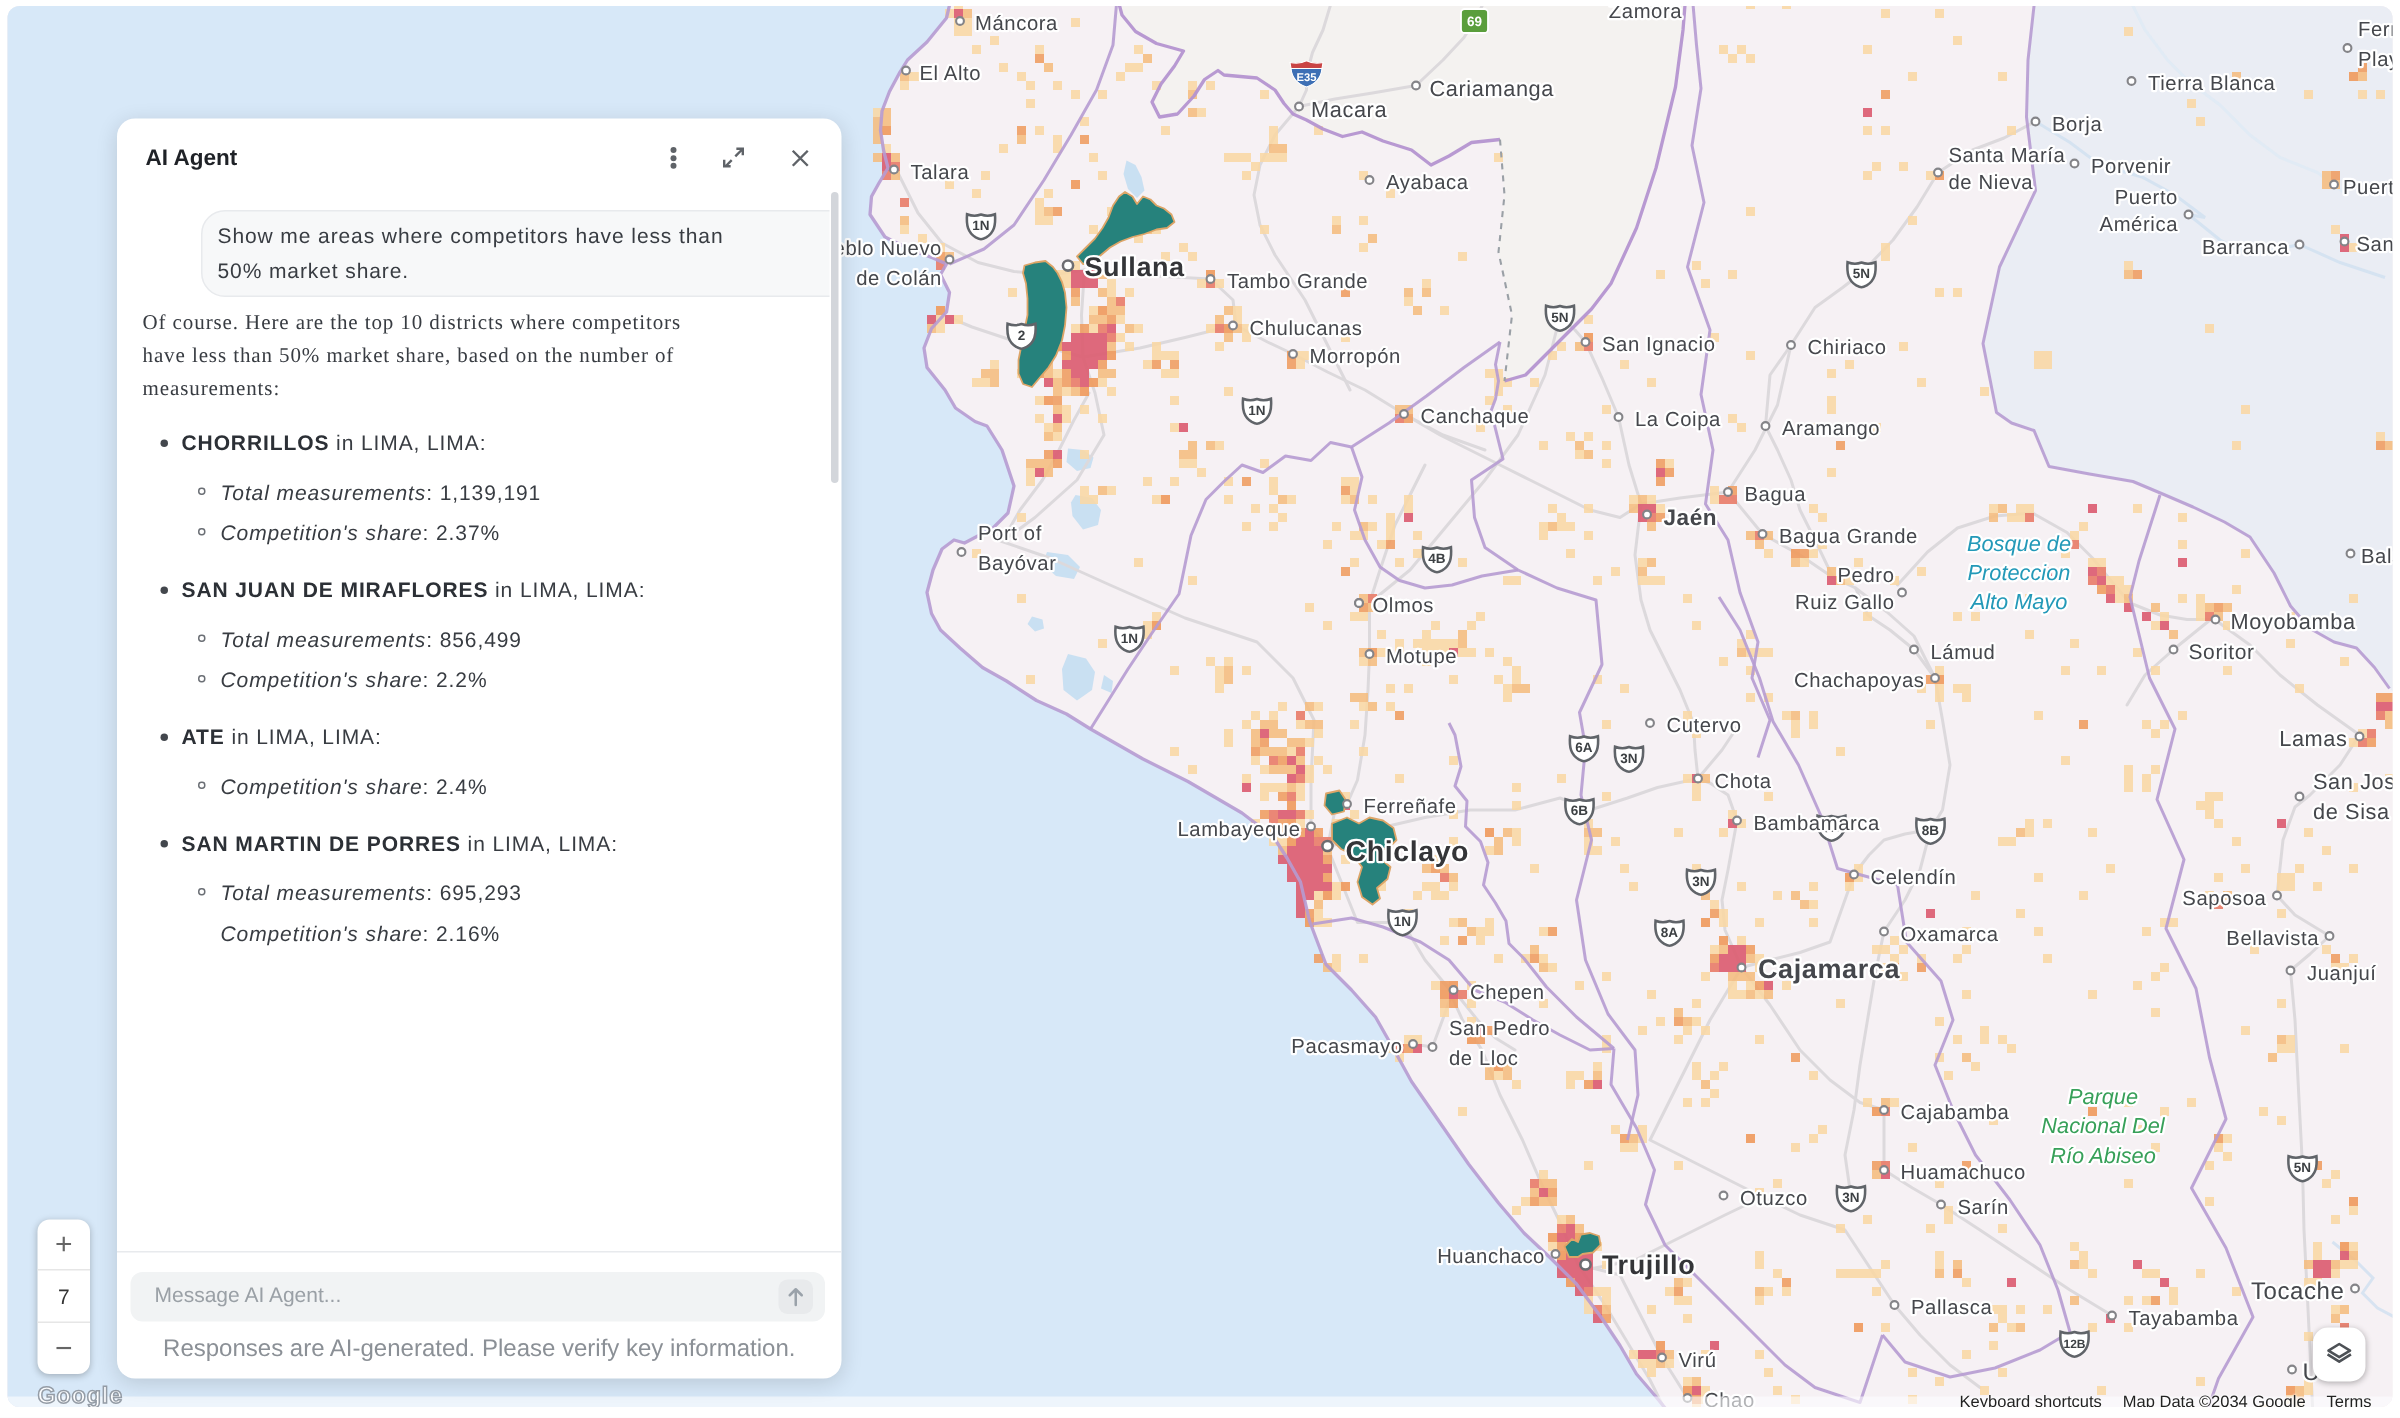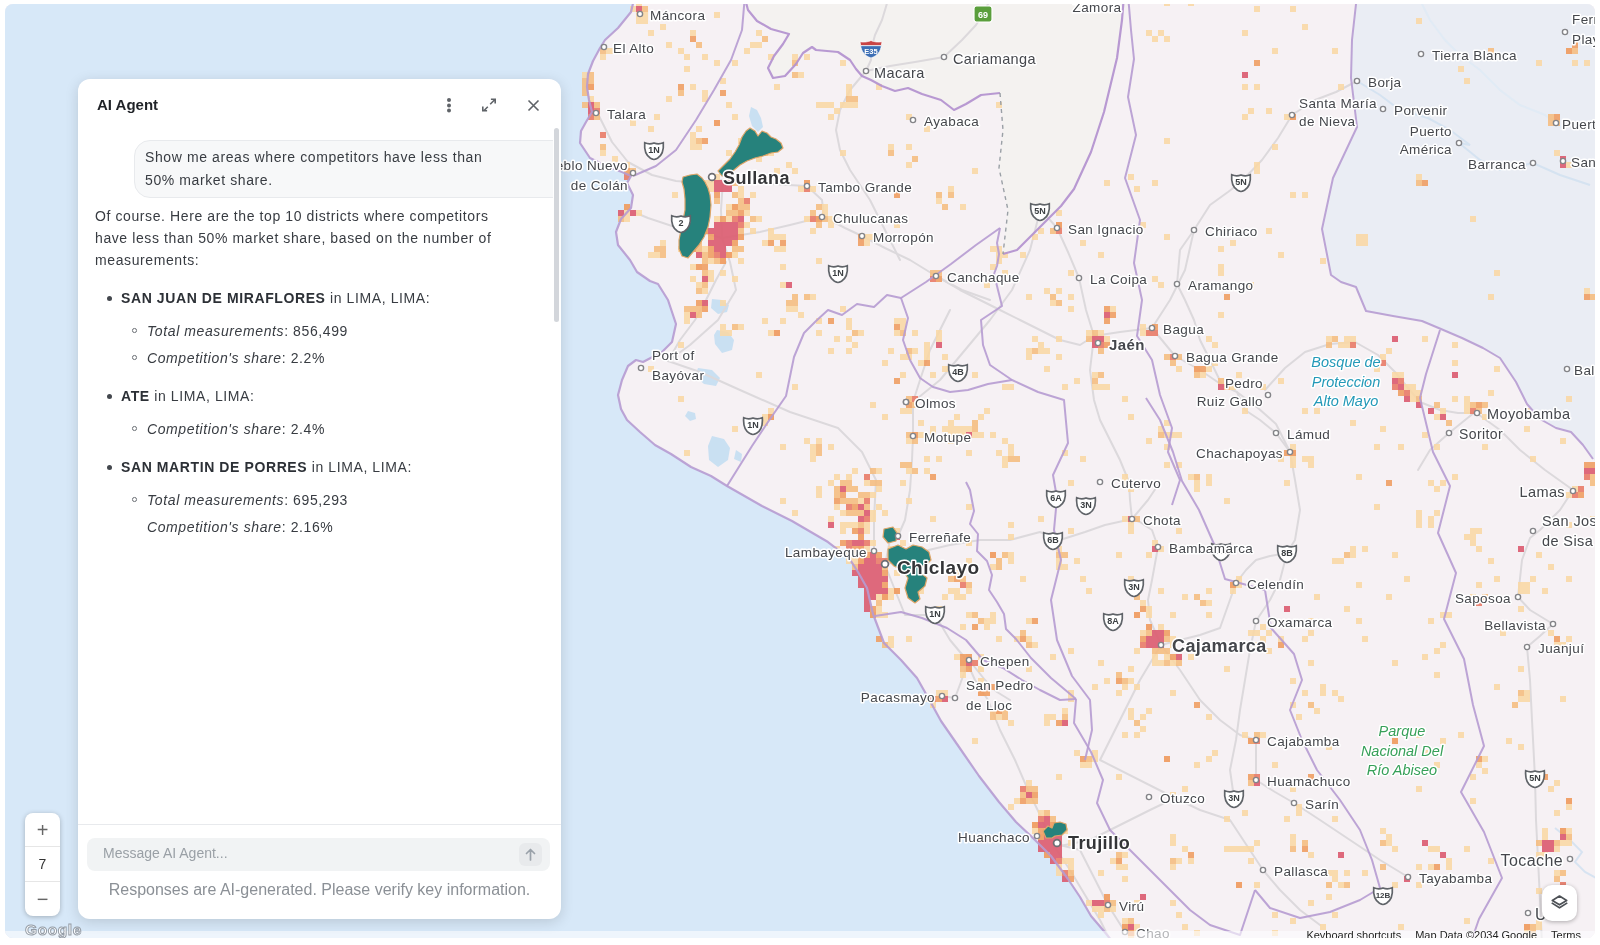--- a/index.html
+++ b/index.html
@@ -7,29 +7,29 @@
 #map { position:absolute; left:5px; top:4px; width:1590px; height:934px;
   border-radius:8px; overflow:hidden; background:#f6f1f4; }
 #map svg.base { position:absolute; left:-5px; top:-4px; }
 .panel { position:absolute; left:78px; top:79px; width:483px; height:840px;
   background:#fff; border-radius:12px; box-shadow:0 3px 14px rgba(0,0,0,0.14);
   z-index:20; }
 .pbody { position:absolute; left:0; top:52px; right:8px; bottom:81px; overflow:hidden;
   font-size:14px; color:#383c42; letter-spacing:0.6px; }
 .bubble { margin:9px 0 0 56px; width:460px; background:#f7f8f9; border:1px solid #e8eaed;
   border-radius:16px; padding:5px 16px 5px 10px; line-height:23px; }
-.para { margin:7px 0 0 17px; width:410px; line-height:22px; }
+.para { margin:7px 0 0 17px; width:410px; line-height:22px;font-family:Liberation Serif, serif; }
 .item { position:relative; margin:16px 24px 0 43px; line-height:22px; }
 .item.first { margin-top:13px; }
 .item b { color:#2c3036; }
 .mdot { position:absolute; left:-14px; top:8.5px; width:5px; height:5px; border-radius:50%; background:#43474d; }
 .sub { position:relative; margin:11px 0 0 26px; }
 .sub + .sub { margin-top:5px; }
 .sdot { position:absolute; left:-15px; top:8px; width:4.6px; height:4.6px; border-radius:50%; border:1.1px solid #6b6f75; }
-.pfoot { position:absolute; left:0; right:0; bottom:14px; height:81px; border-top:1px solid #e8eaed; }
+.pfoot { position:absolute; left:0; right:0; bottom:4px; height:81px; border-top:1px solid #e8eaed; }
 .inbox { position:absolute; left:9px; right:11px; top:13px; height:33px; background:#f1f3f4;
   border-radius:8px; }
 .inbox .phld { position:absolute; left:16px; top:7px; font-size:14px; color:#9aa0a6; }
 .sendbtn { position:absolute; right:8px; top:5px; width:23px; height:23px; background:#e8eaec;
   border-radius:6px; }
 .disc { position:absolute; left:0; right:0; top:56px; text-align:center; font-size:16px; color:#8b9096; }
 .scrollbar { position:absolute; right:2.5px; top:49px; width:5px; height:194px;
   background:#d3d6db; border-radius:3px; }
 .zctl { position:absolute; left:25px; top:813px; width:35px; height:103px; background:#fff;
   border-radius:8px; box-shadow:0 1px 5px rgba(0,0,0,0.25); z-index:10; text-align:center; }
@@ -1709,20 +1709,23 @@
     </g>
     <g stroke="#5f6368" stroke-width="1.6" fill="none">
       <path d="M412.2,25.2 L416.4,21 M412.9,20.2 L417.2,20.2 L417.2,24.5"></path>
       <path d="M409.8,27.8 L405.6,32 M404.8,27.5 L404.8,31.8 L409.1,31.8"></path>
       <path d="M450.5 21.5 L460.5 31.5 M460.5 21.5 L450.5 31.5"></path>
     </g>
   </svg>
   <div class="pbody">
     <div class="bubble">Show me areas where competitors have less than<br>50% market share.</div>
     <div class="para">Of course. Here are the top 10 districts where competitors<br>have less than 50% market share, based on the number of<br>measurements:</div>
+    <div class="item first"><span class="mdot"></span><b>CHORRILLOS</b> in LIMA, LIMA:
+<div class="sub"><span class="sdot"></span><i>Total measurements</i>: 1,139,191</div>
+<div class="sub"><span class="sdot"></span><i>Competition's share</i>: 2.37%</div></div>
 <div class="item"><span class="mdot"></span><b>SAN JUAN DE MIRAFLORES</b> in LIMA, LIMA:
 <div class="sub"><span class="sdot"></span><i>Total measurements</i>: 856,499</div>
 <div class="sub"><span class="sdot"></span><i>Competition's share</i>: 2.2%</div></div>
 <div class="item"><span class="mdot"></span><b>ATE</b> in LIMA, LIMA:
 <div class="sub"><span class="sdot"></span><i>Competition's share</i>: 2.4%</div></div>
 <div class="item"><span class="mdot"></span><b>SAN MARTIN DE PORRES</b> in LIMA, LIMA:
 <div class="sub"><span class="sdot"></span><i>Total measurements</i>: 695,293</div>
 <div class="sub"><i>Competition's share</i>: 2.16%</div></div>
   </div>
   <div class="pfoot">

